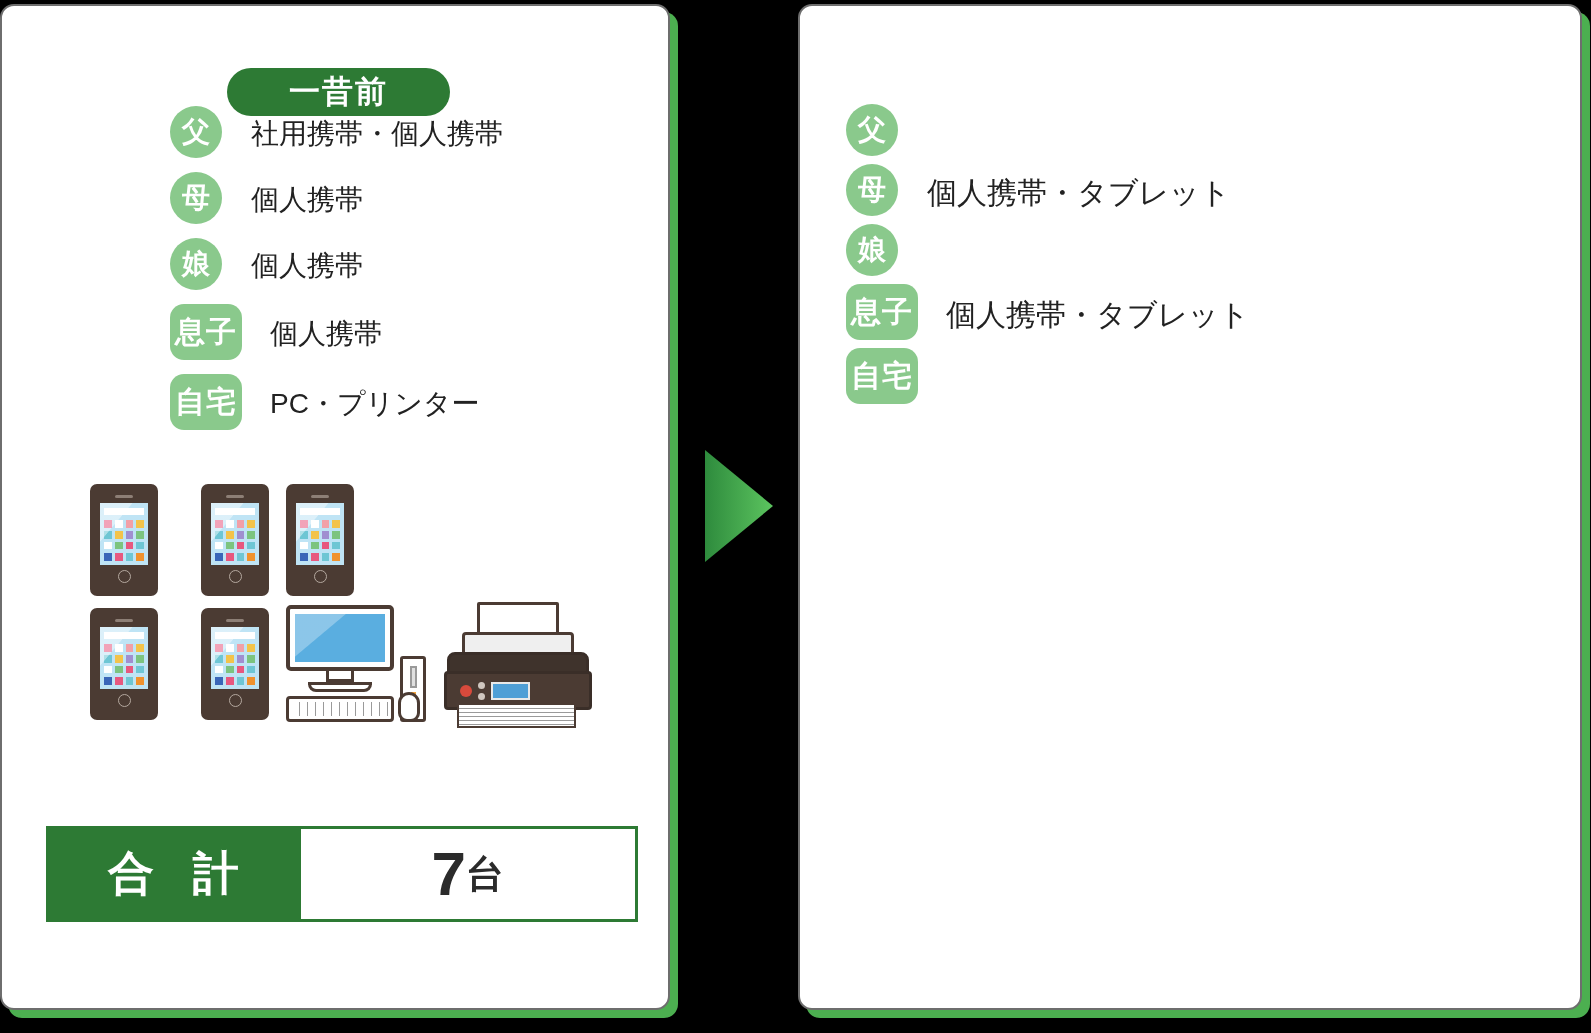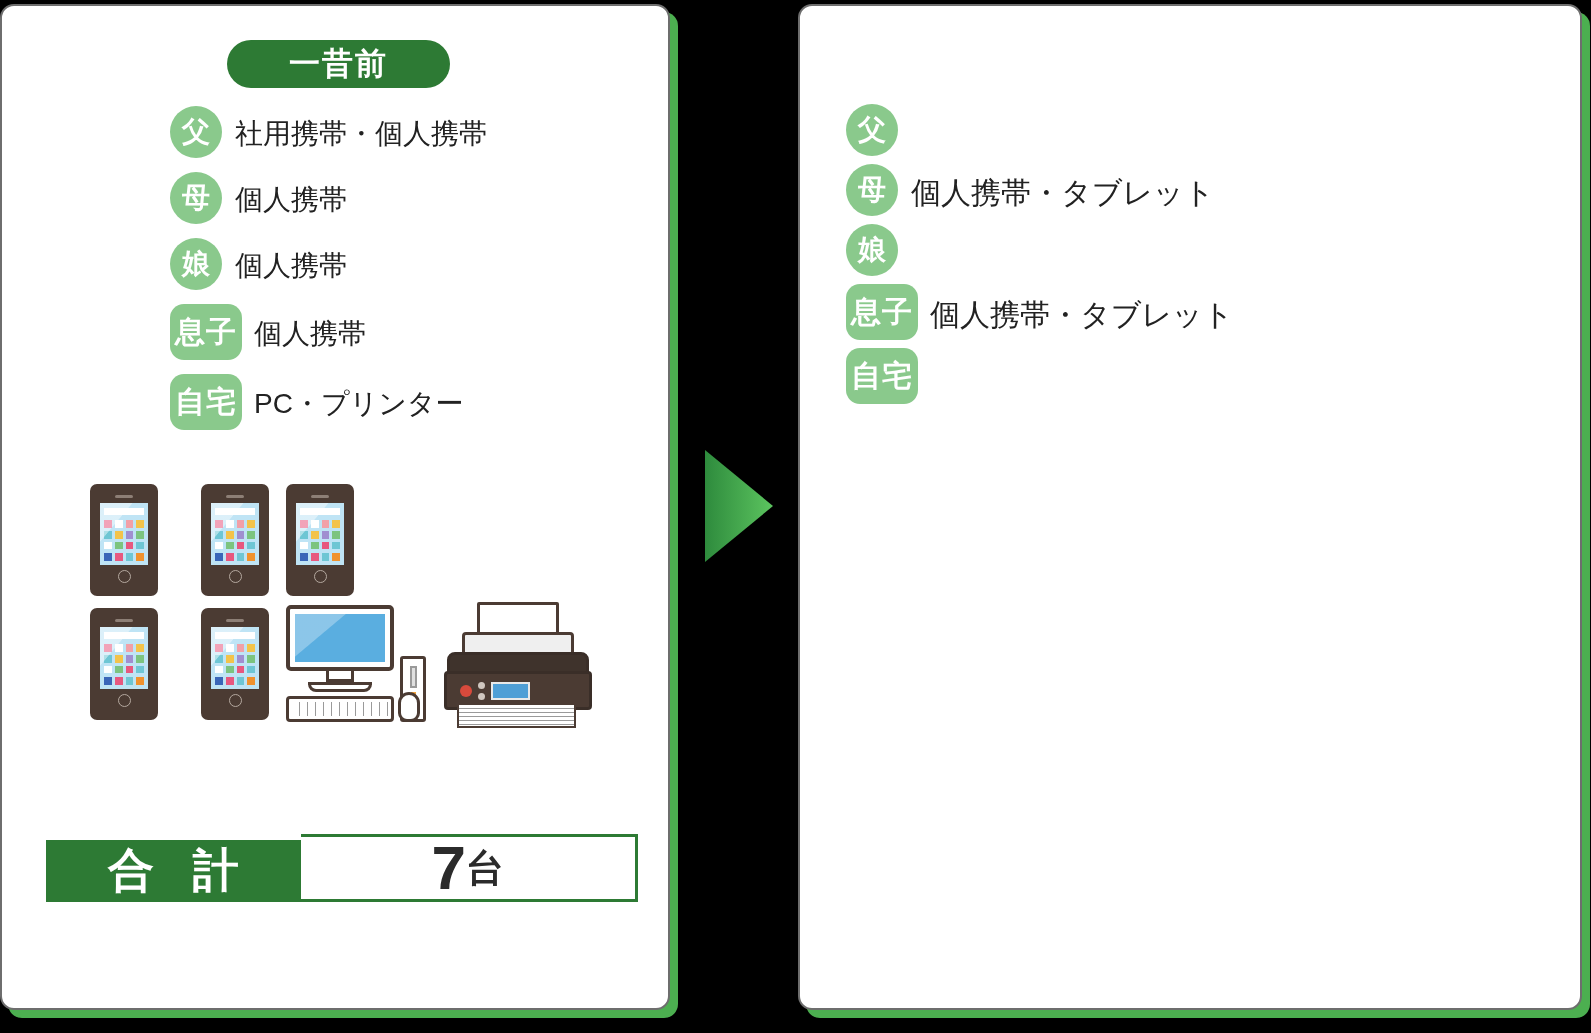--- a/index.html
+++ b/index.html
@@ -37,21 +37,21 @@
     height: 48px;
     border-radius: 24px;
     color: #ffffff;
     font-size: 31px;
     font-weight: bold;
     letter-spacing: 2px;
     display: flex;
     align-items: center;
     justify-content: center;
   }
-  #pill-past    { left: 225px; width: 223px; background: #2d7a34; }
+  #pill-past    { left: 225px; width: 223px; background: #2d7a34; margin-top: 28px; }
   #pill-present { left: 270px; width: 220px; background: #45b04f; }
 
   
   .members { position: absolute; left: 0; right: 0; }
   #members-past    { top: 100px; left: 168px; }
   #members-present { top: 98px;  left: 46px;  right: 12px; }
 
   .member-row {
     display: flex;
     align-items: flex-start;
@@ -81,20 +81,21 @@
     letter-spacing: 1px;
   }
 
   .member-text {
     color: #222222;
     font-size: 28px;
     line-height: 1.38;
     padding-left: 13px;
     padding-top: 9px;
     white-space: pre-line;
+    margin-left: 16px;
   }
   .member-row.double-badge .member-text { padding-left: 12px; padding-top: 11px; }
   #members-present .member-text { font-size: 30px; padding-top: 8px; }
   #members-present .member-row.double-badge .member-text { padding-top: 10px; }
 
   
   .gallery { position: absolute; }
   #gallery-past    { left: 88px; top: 478px; width: 510px; height: 250px; }
 
   
@@ -204,21 +205,21 @@
   .printer .btn-col i { width: 7px; height: 7px; background: #cfc6bf; border-radius: 50%; display: block; }
   .printer .lcd { width: 30%; height: 56%; background: #4f9fd6; border: 2px solid #e9e9e9; }
   .printer .out {
     position: absolute; left: 9%; bottom: 0; width: 80%; height: 20%;
     background: #ffffff; border: 2px solid #4b3b33;
     background-image: repeating-linear-gradient(to bottom, #ffffff 0 3px, #9a9a9a 3px 4px);
   }
 
   
   .total-bar {
-    position: absolute; display: flex; height: 76px; align-items: flex-end;
+    position: absolute; display: flex; height: 96px;
   }
   #total-past    { left: 44px;  top: 820px; width: 592px; }
 
   .total-label {
     flex: 0 0 43%;
     display: flex; align-items: center; justify-content: center;
     color: #ffffff; font-size: 46px; font-weight: bold; letter-spacing: 13px;
     text-indent: 13px;
   }
   #total-past .total-label    { background: #2d7a34; }

